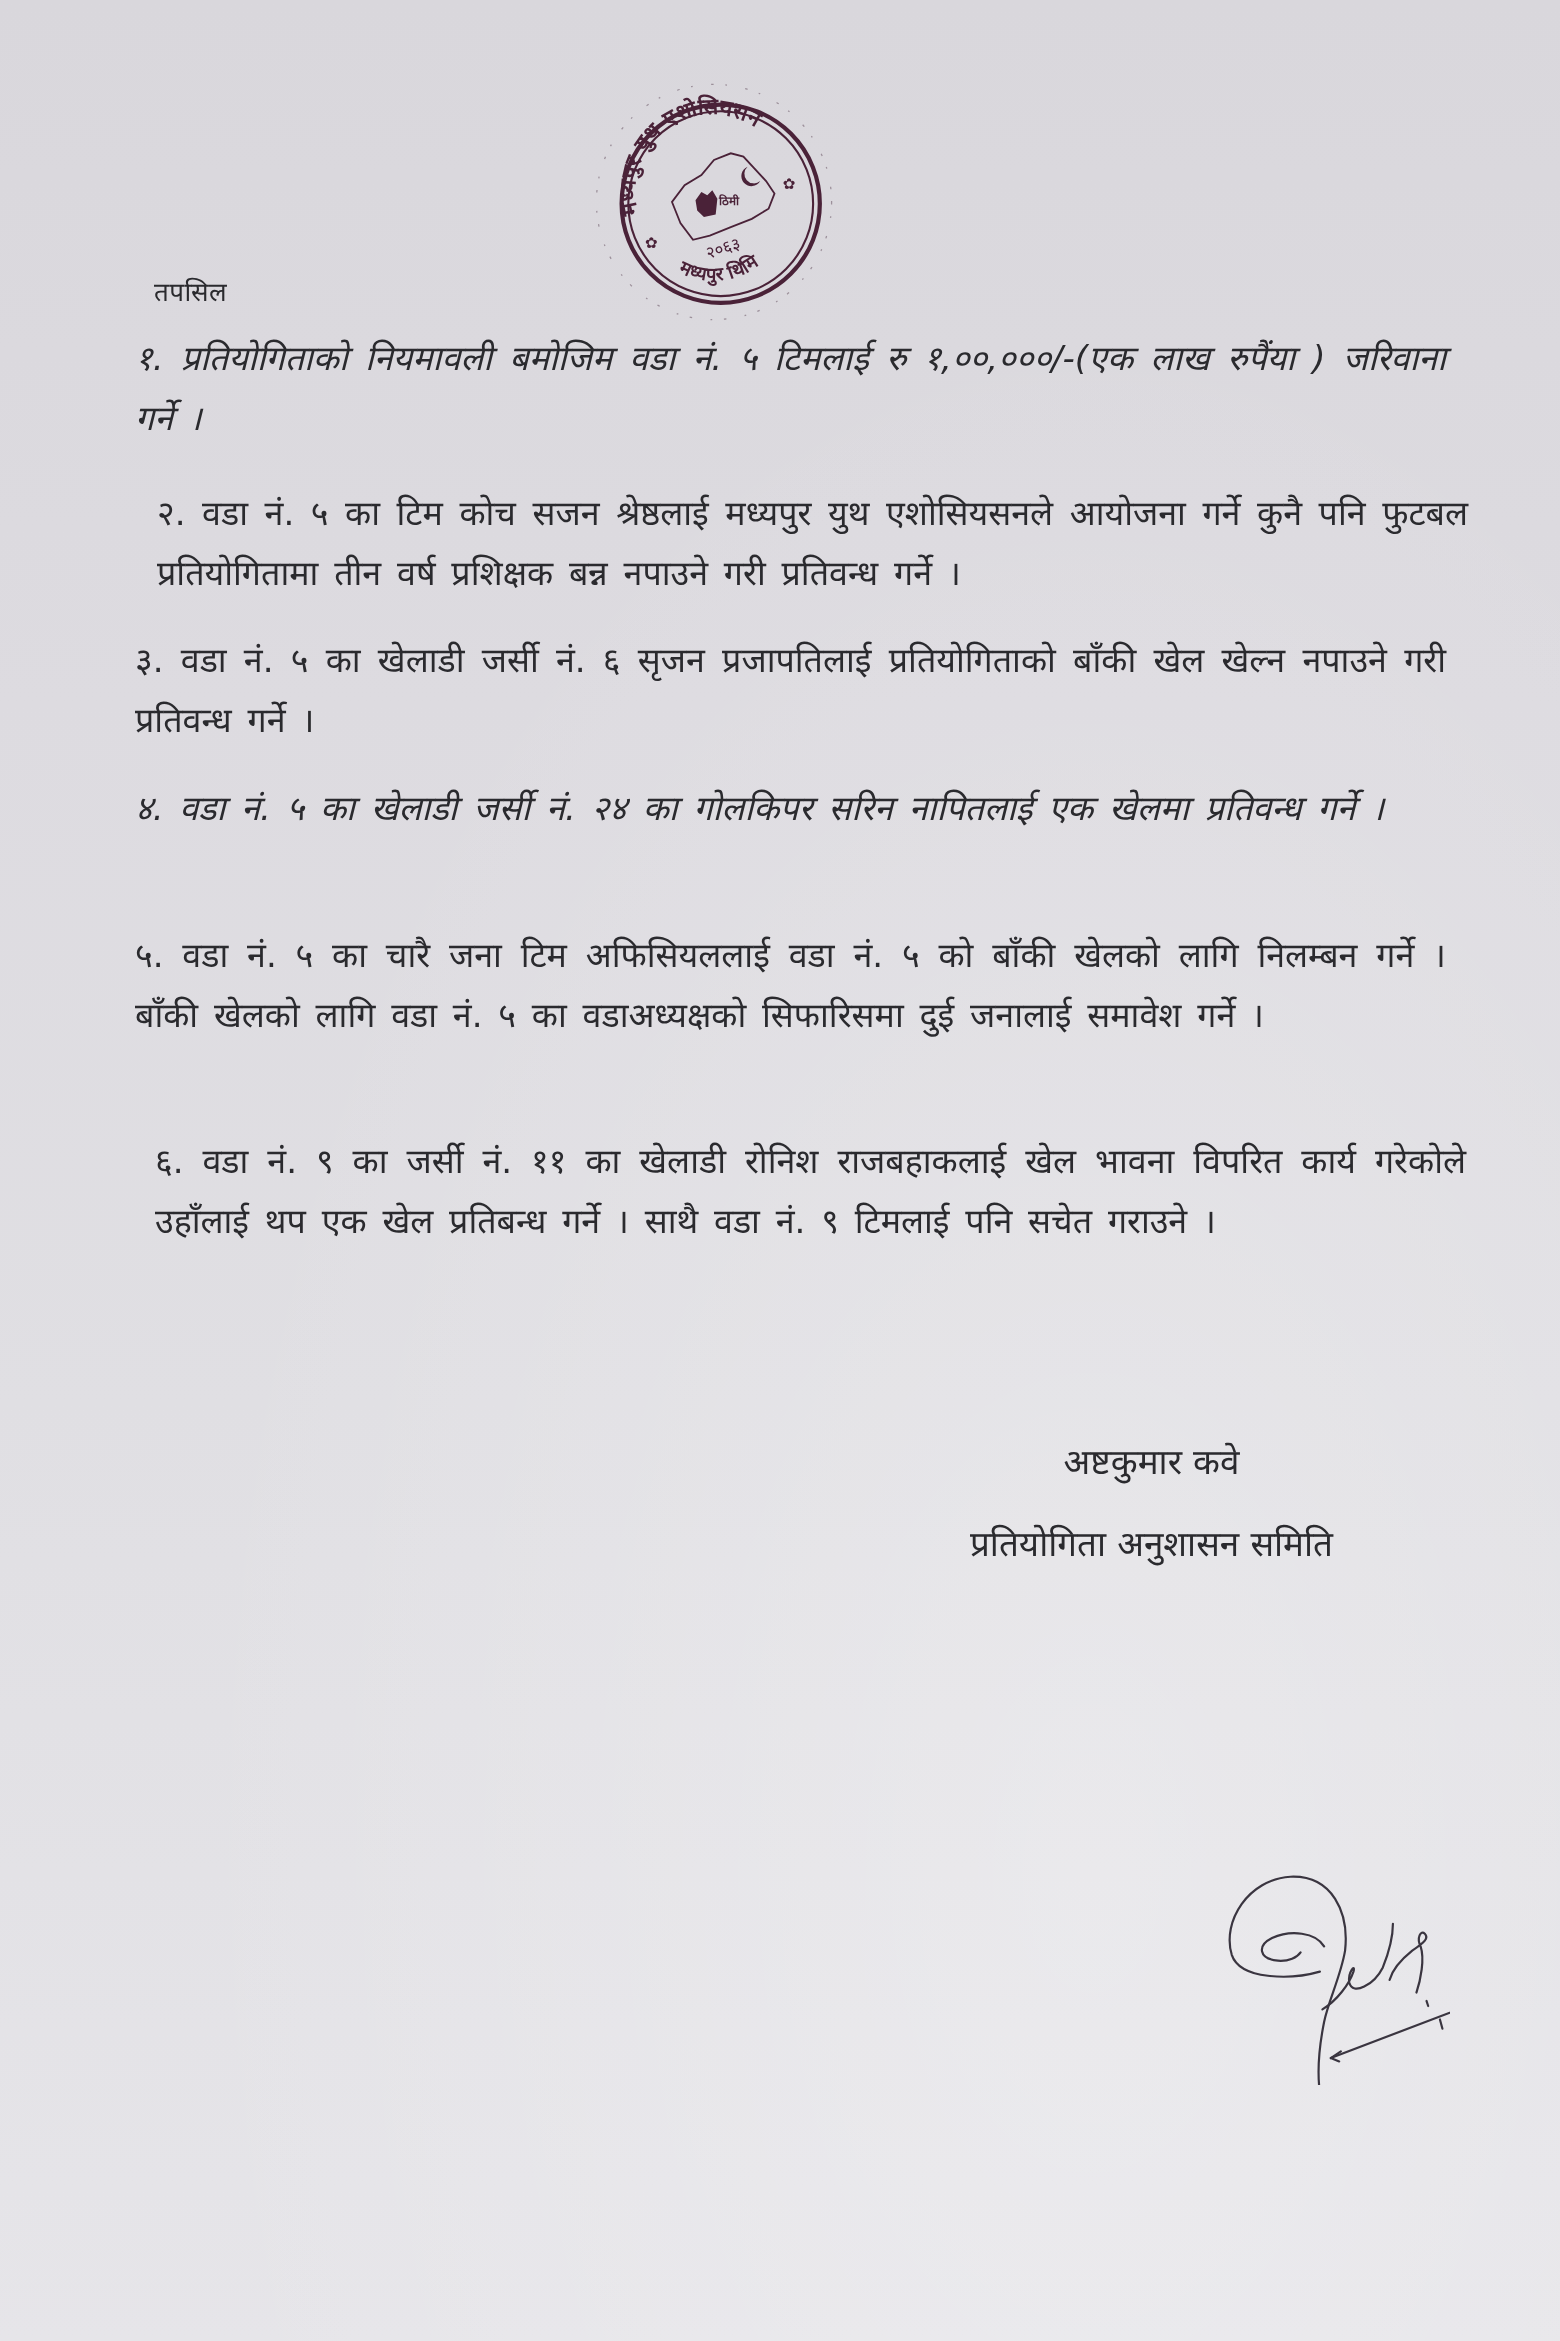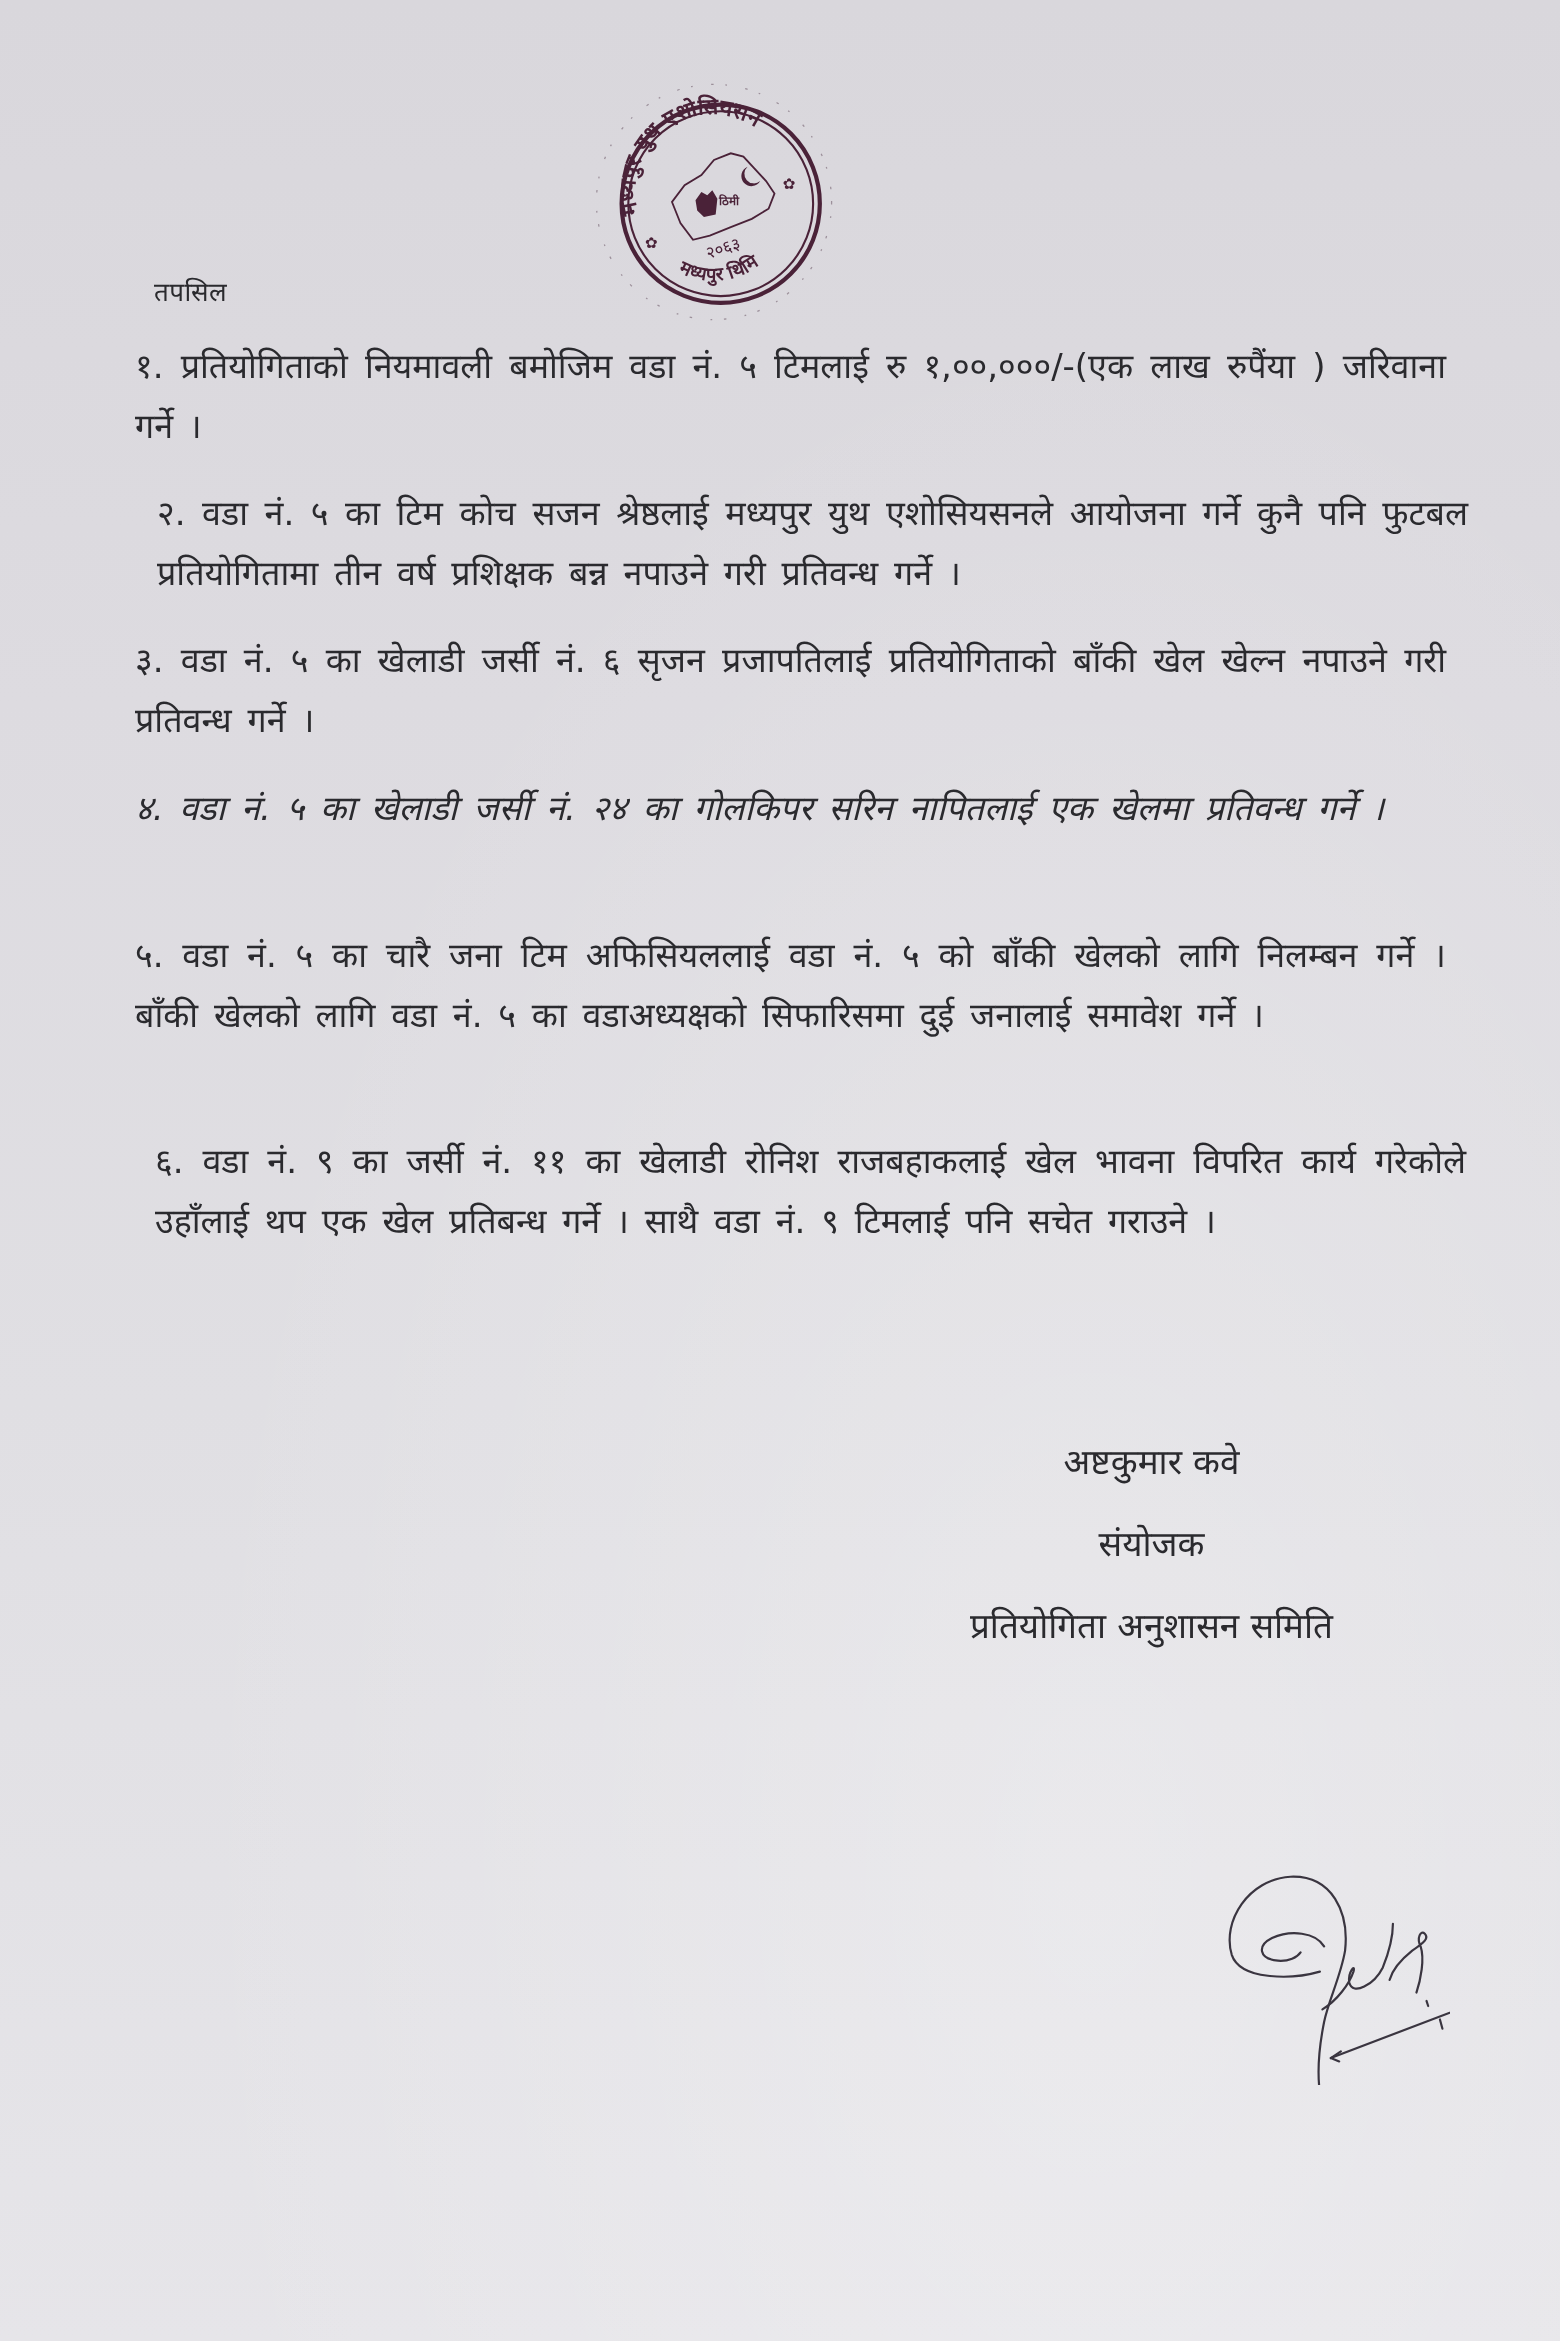--- a/index.html
+++ b/index.html
@@ -39,21 +39,21 @@
     .body-text {
       position: absolute;
       left: 135px;
       width: 1311px;
       font-size: 34px;
       line-height: 60px;
       text-align: justify;
       text-align-last: left;
       word-spacing: 5px;
     }
-    .p1 { top: 336px; }
+    .p1 { top: 328px; font-style: italic; }
     .p2 { top: 483px; margin-left: 22px; }
     .p3 { top: 630px; }
     .p4 { top: 778px; font-style: italic; }
     .p5 { top: 925px; }
     .p6 { top: 1131px; margin-left: 20px; }
     .sig-block {
       position: absolute;
       left: 916px;
       top: 1421px;
       width: 471px;
@@ -140,21 +140,20 @@
   <span>वडा नं. ५ का चारै जना टिम अफिसियललाई वडा नं. ५ को बाँकी खेलको लागि निलम्बन गर्ने । बाँकी खेलको लागि वडा नं. ५ का वडाअध्यक्षको सिफारिसमा दुई जनालाई समावेश गर्ने ।</span>
 </div>
 
 <div class="body-text p6">
   <span>६.</span>
   <span>वडा नं. ९ का जर्सी नं. ११ का खेलाडी रोनिश राजबहाकलाई खेल भावना विपरित कार्य गरेकोले उहाँलाई थप एक खेल प्रतिबन्ध गर्ने । साथै वडा नं. ९ टिमलाई पनि सचेत गराउने ।</span>
 </div>
 
 <div class="sig-block">
   <span class="sig-line">अष्टकुमार कवे</span>
-  <span class="sig-line">संयोजक</span>
   <span class="sig-line">प्रतियोगिता अनुशासन समिति</span>
 </div>
 
 <div class="signature">
   <svg viewBox="0 0 330 300">
     <g fill="none" stroke="#3a3540" stroke-width="2.6" stroke-linecap="round" stroke-linejoin="round">
 
       <path d="M 175 165 C 140 175, 80 175, 70 145 C 58 105, 90 55, 140 52 C 190 50, 210 95, 205 140 C 200 170, 185 200, 180 225 C 175 250, 172 275, 174 300"></path>
 
       <path d="M 180 135 C 170 118, 140 115, 118 125 C 100 134, 102 150, 125 152 C 138 153, 148 148, 152 142"></path>

